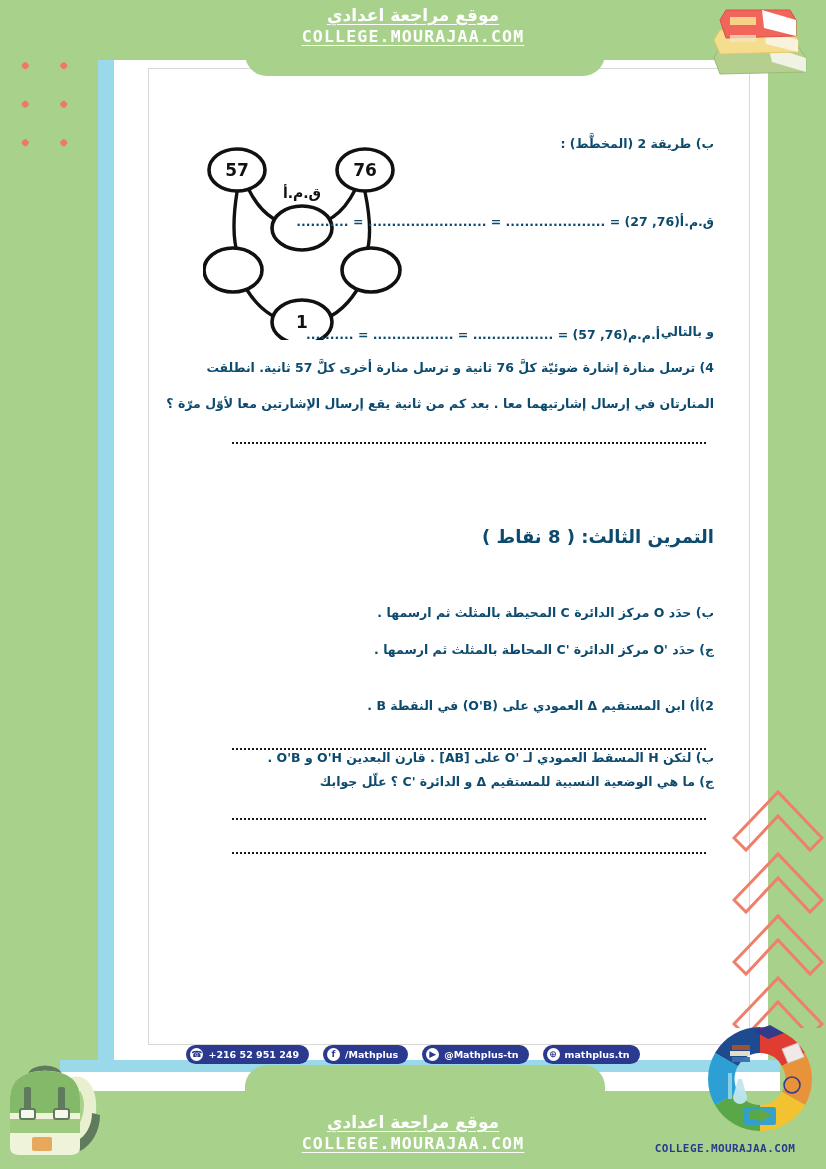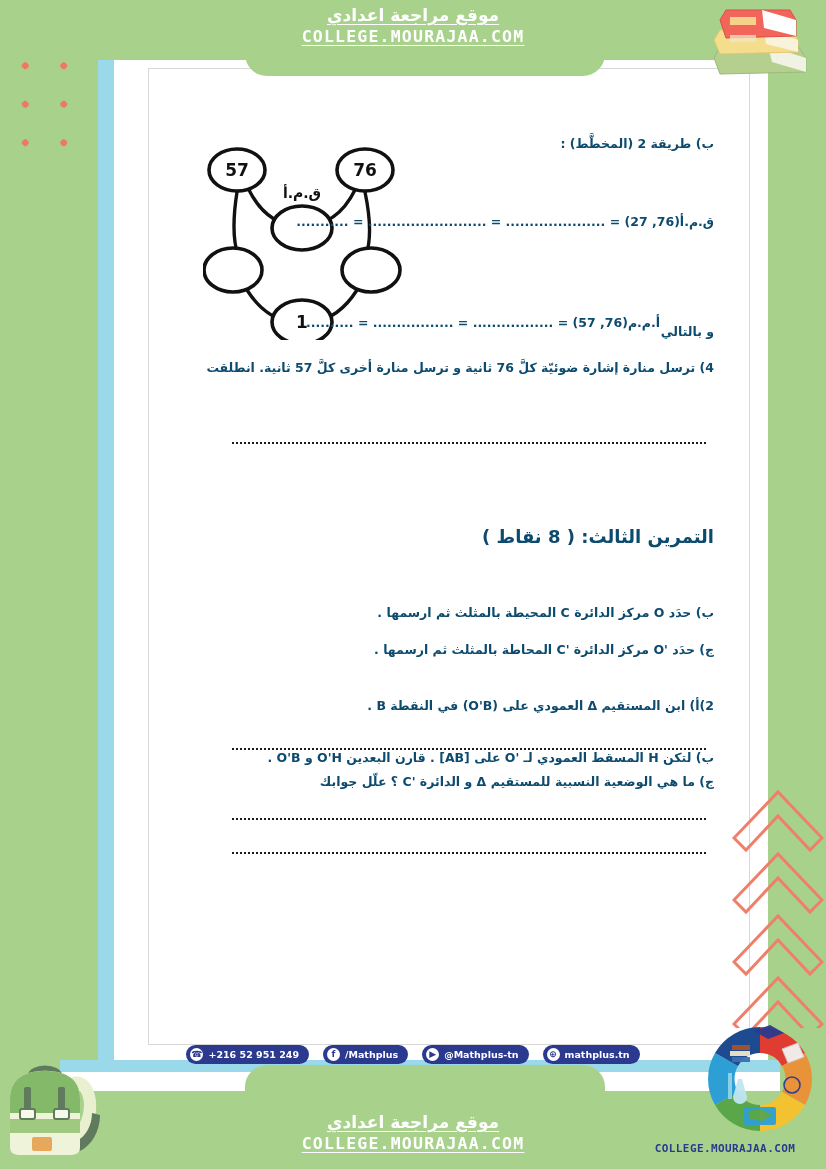--- a/index.html
+++ b/index.html
@@ -169,23 +169,24 @@
       <text x="34" y="31">57</text>
       <text x="162" y="31">76</text>
       <text x="99" y="183">1</text>
     </g>
     <text x="99" y="58" font-family="DejaVu Sans, sans-serif" font-size="14" font-weight="bold" fill="#111" text-anchor="middle" direction="rtl">ق.م.أ</text>
   </svg>
 
   <div class="line r-line ar" style="top:144px;">ق.م.أ(76, 27) = ..................... = ......................... = ...........</div>
 
   <div class="line ar" style="top:254px;right:34px;">و بالتالي</div>
-  <div class="line ar" style="top:245px;right:88px;">أ.م.م(76, 57) = ................. = ................. = ..........</div>
+  <div class="line ar" style="top:257px;right:88px;">أ.م.م(76, 57) = ................. = ................. = ..........</div>
 
   <div class="line r-line ar" style="top:290px;">4) ترسل منارة إشارة ضوئيّة كلَّ 76 ثانية و ترسل منارة أخرى كلَّ 57 ثانية. انطلقت</div>
+  <div class="line r-line ar" style="top:326px;">المنارتان في إرسال إشارتيهما معا . بعد كم من ثانية يقع إرسال الإشارتين معا لأوّل مرّة ؟</div>
   <div class="dotline" style="top:372px;"></div>
 
   <div class="line r-line ar-big" style="top:456px;">التمرين الثالث: ( 8 نقاط )</div>
 
   <div class="line r-line ar" style="top:535px;">ب) حدَد O مركز الدائرة C المحيطة بالمثلث ثم ارسمها .</div>
   <div class="line r-line ar" style="top:572px;">ج) حدَد 'O مركز الدائرة 'C المحاطة بالمثلث ثم ارسمها .</div>
   <div class="line r-line ar" style="top:628px;">2)أ) ابن المستقيم Δ العمودي على (O'B) في النقطة B .</div>
   <div class="line r-line ar" style="top:640px;margin-top:40px;">ب) لتكن H المسقط العمودي لـ 'O على [AB] . قارن البعدين O'H و O'B .</div>
 
   <div class="dotline" style="top:678px;"></div>

